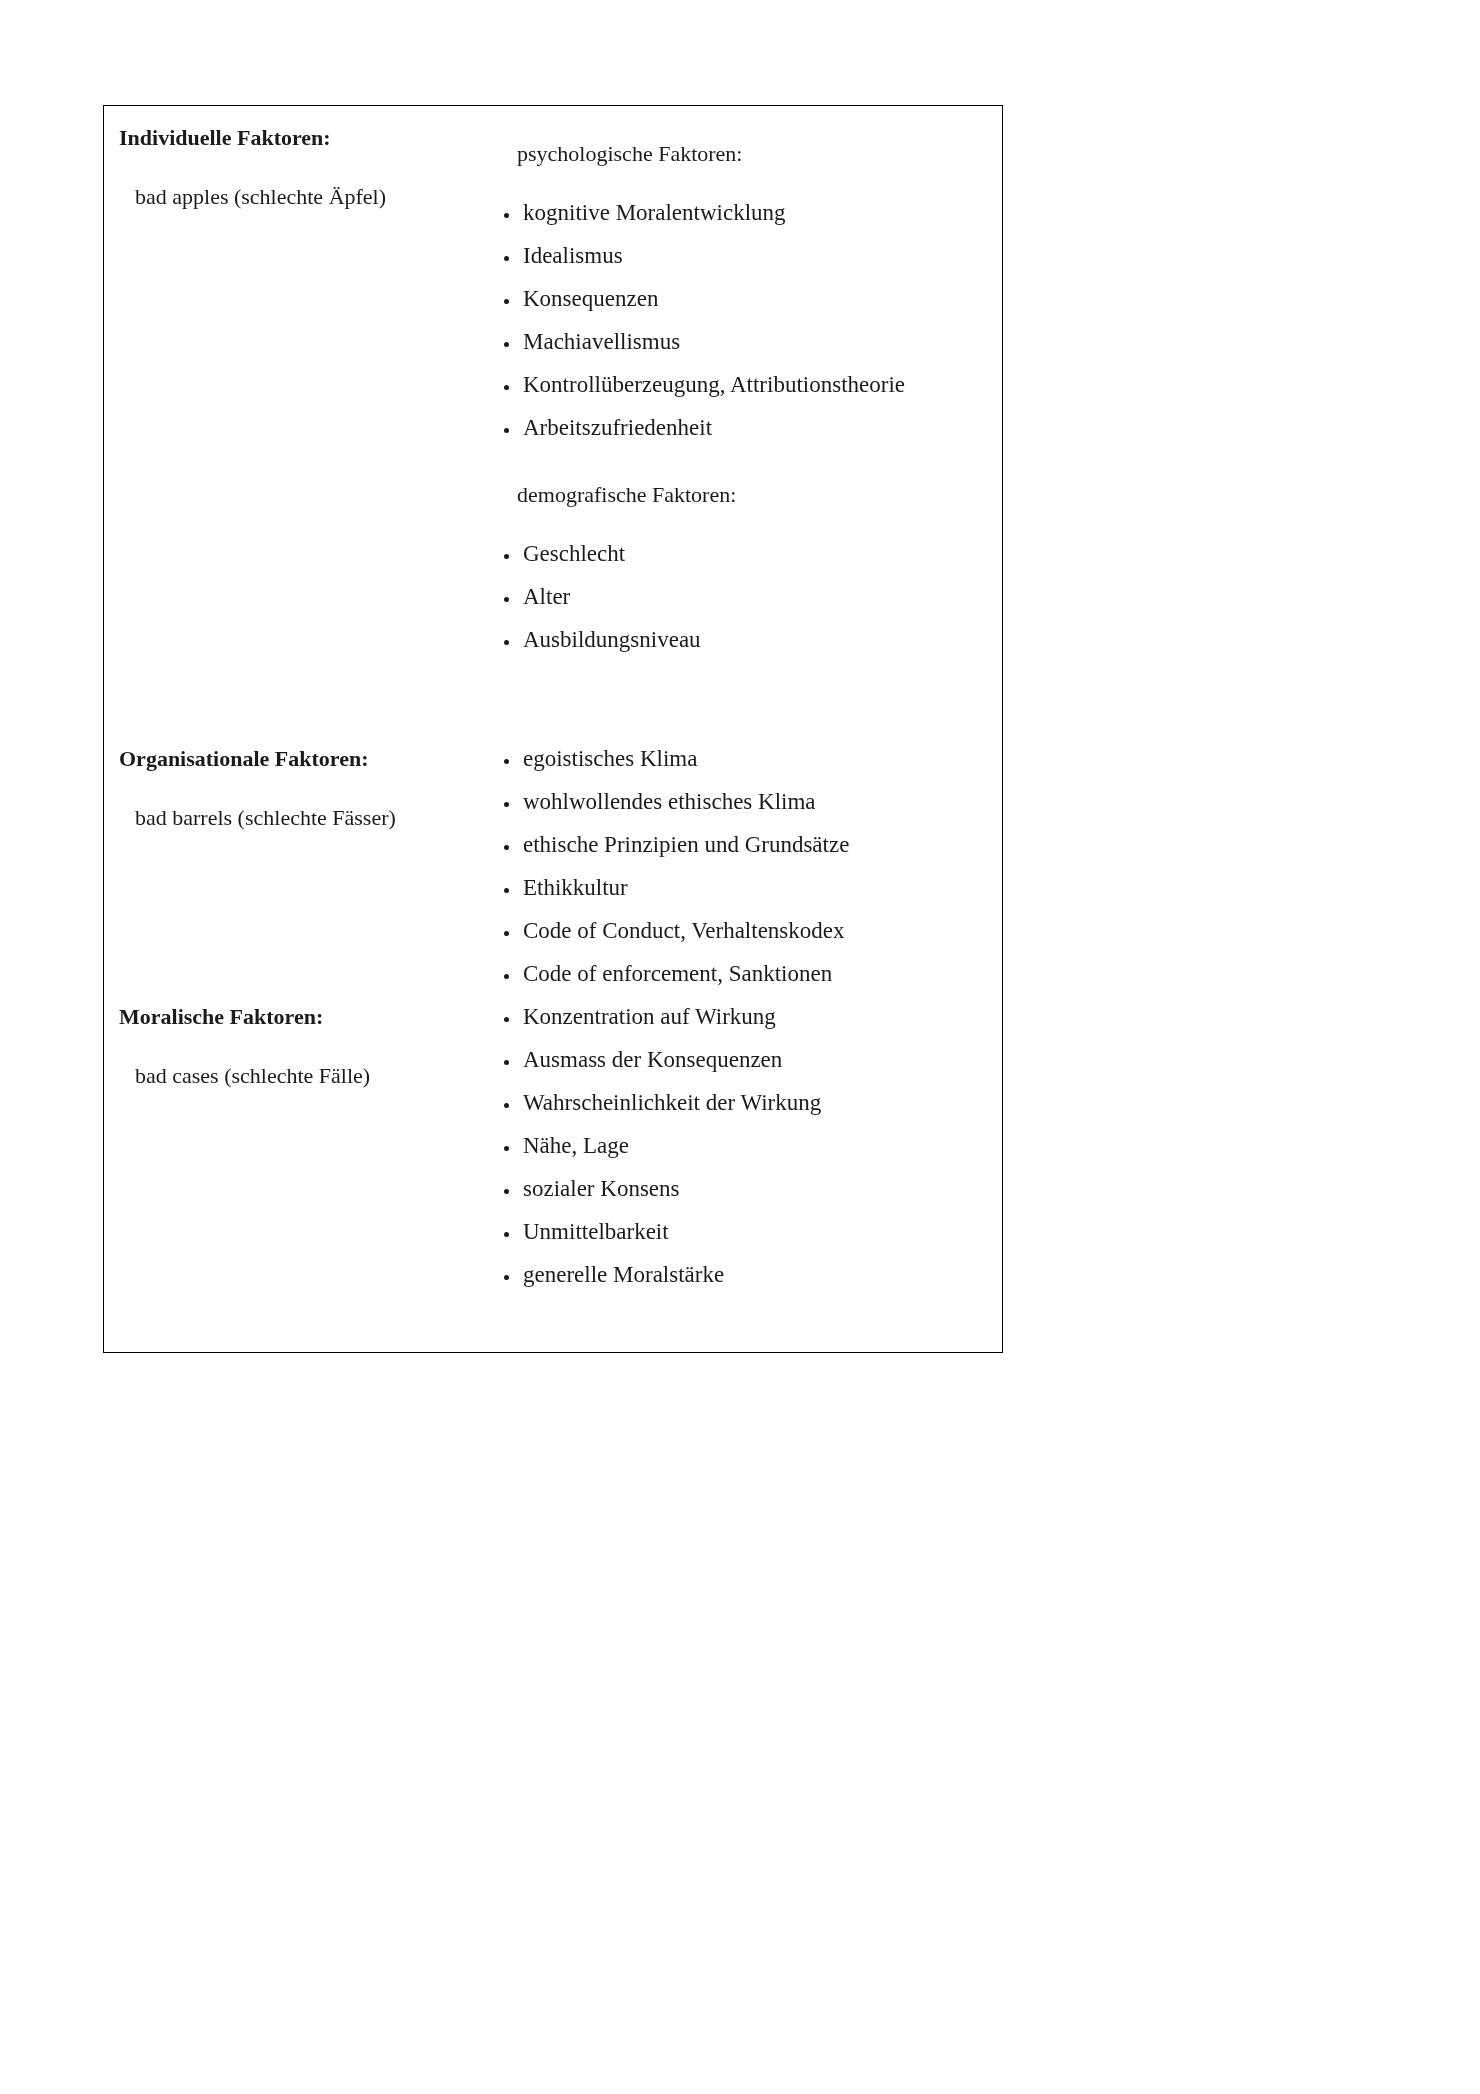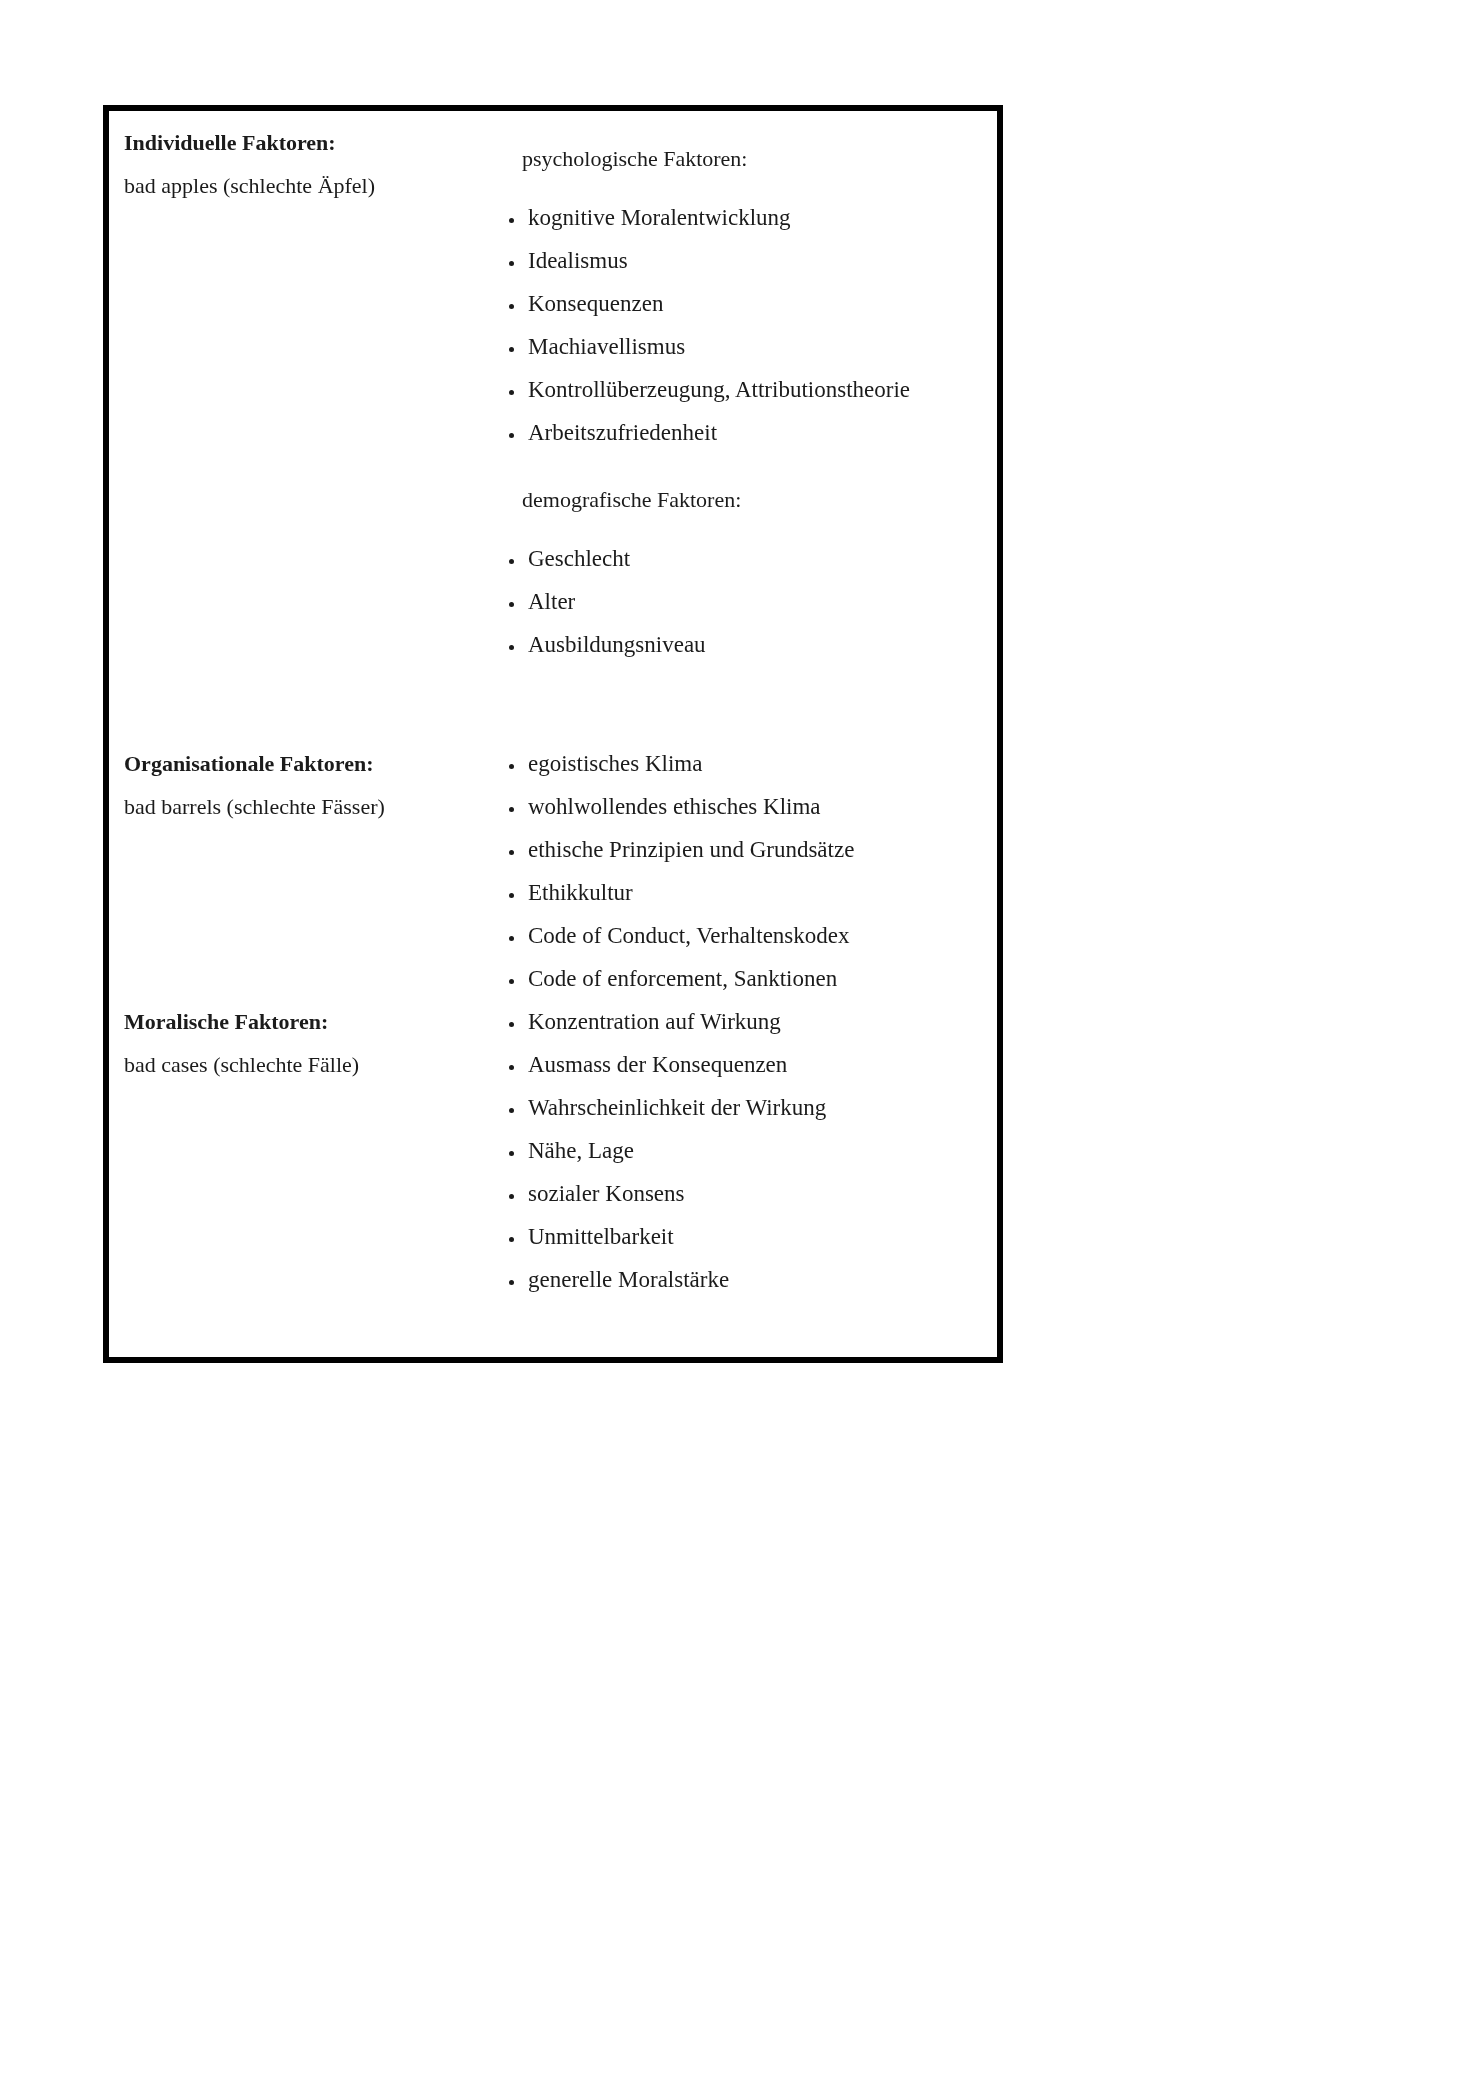--- a/index.html
+++ b/index.html
@@ -14,21 +14,21 @@
     background: #ffffff;
     font-family: "Liberation Serif", serif;
     color: #1b1b1b;
   }
   .sheet {
     position: absolute;
     left: 103px;
     top: 105px;
     width: 900px;
     box-sizing: border-box;
-    border: 6px solid #000000;
+    border: 1px solid #000000;
     background: #ffffff;
     padding: 10px 0 14px 0;
   }
   .row {
     display: flex;
     align-items: flex-start;
   }
   .row-1 { margin-bottom: 76px; }
   .row-2 { margin-bottom: 42px; }
   .cell-left {
@@ -42,21 +42,21 @@
     min-width: 0;
     padding-right: 10px;
   }
   .heading {
     margin: 0;
     font-size: 22px;
     line-height: 43px;
     font-weight: bold;
   }
   .subtitle {
-    margin: 0;
+    margin: 16px;
     font-size: 22px;
     line-height: 43px;
   }
   .section-label {
     margin: 16px;
     font-size: 22px;
     line-height: 43px;
   }
   .section-label.spaced {
     margin-top: 24px;

